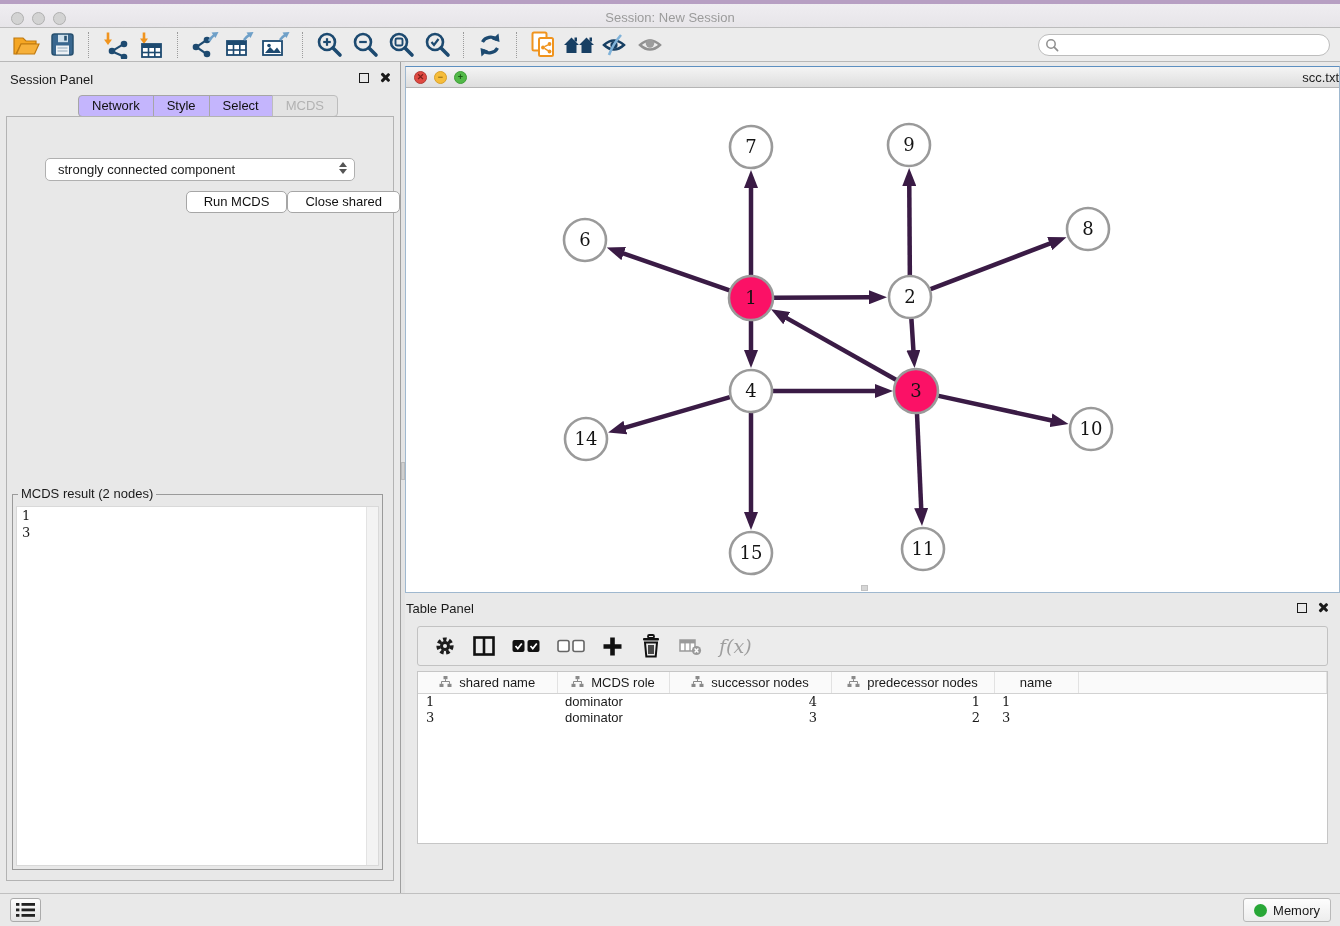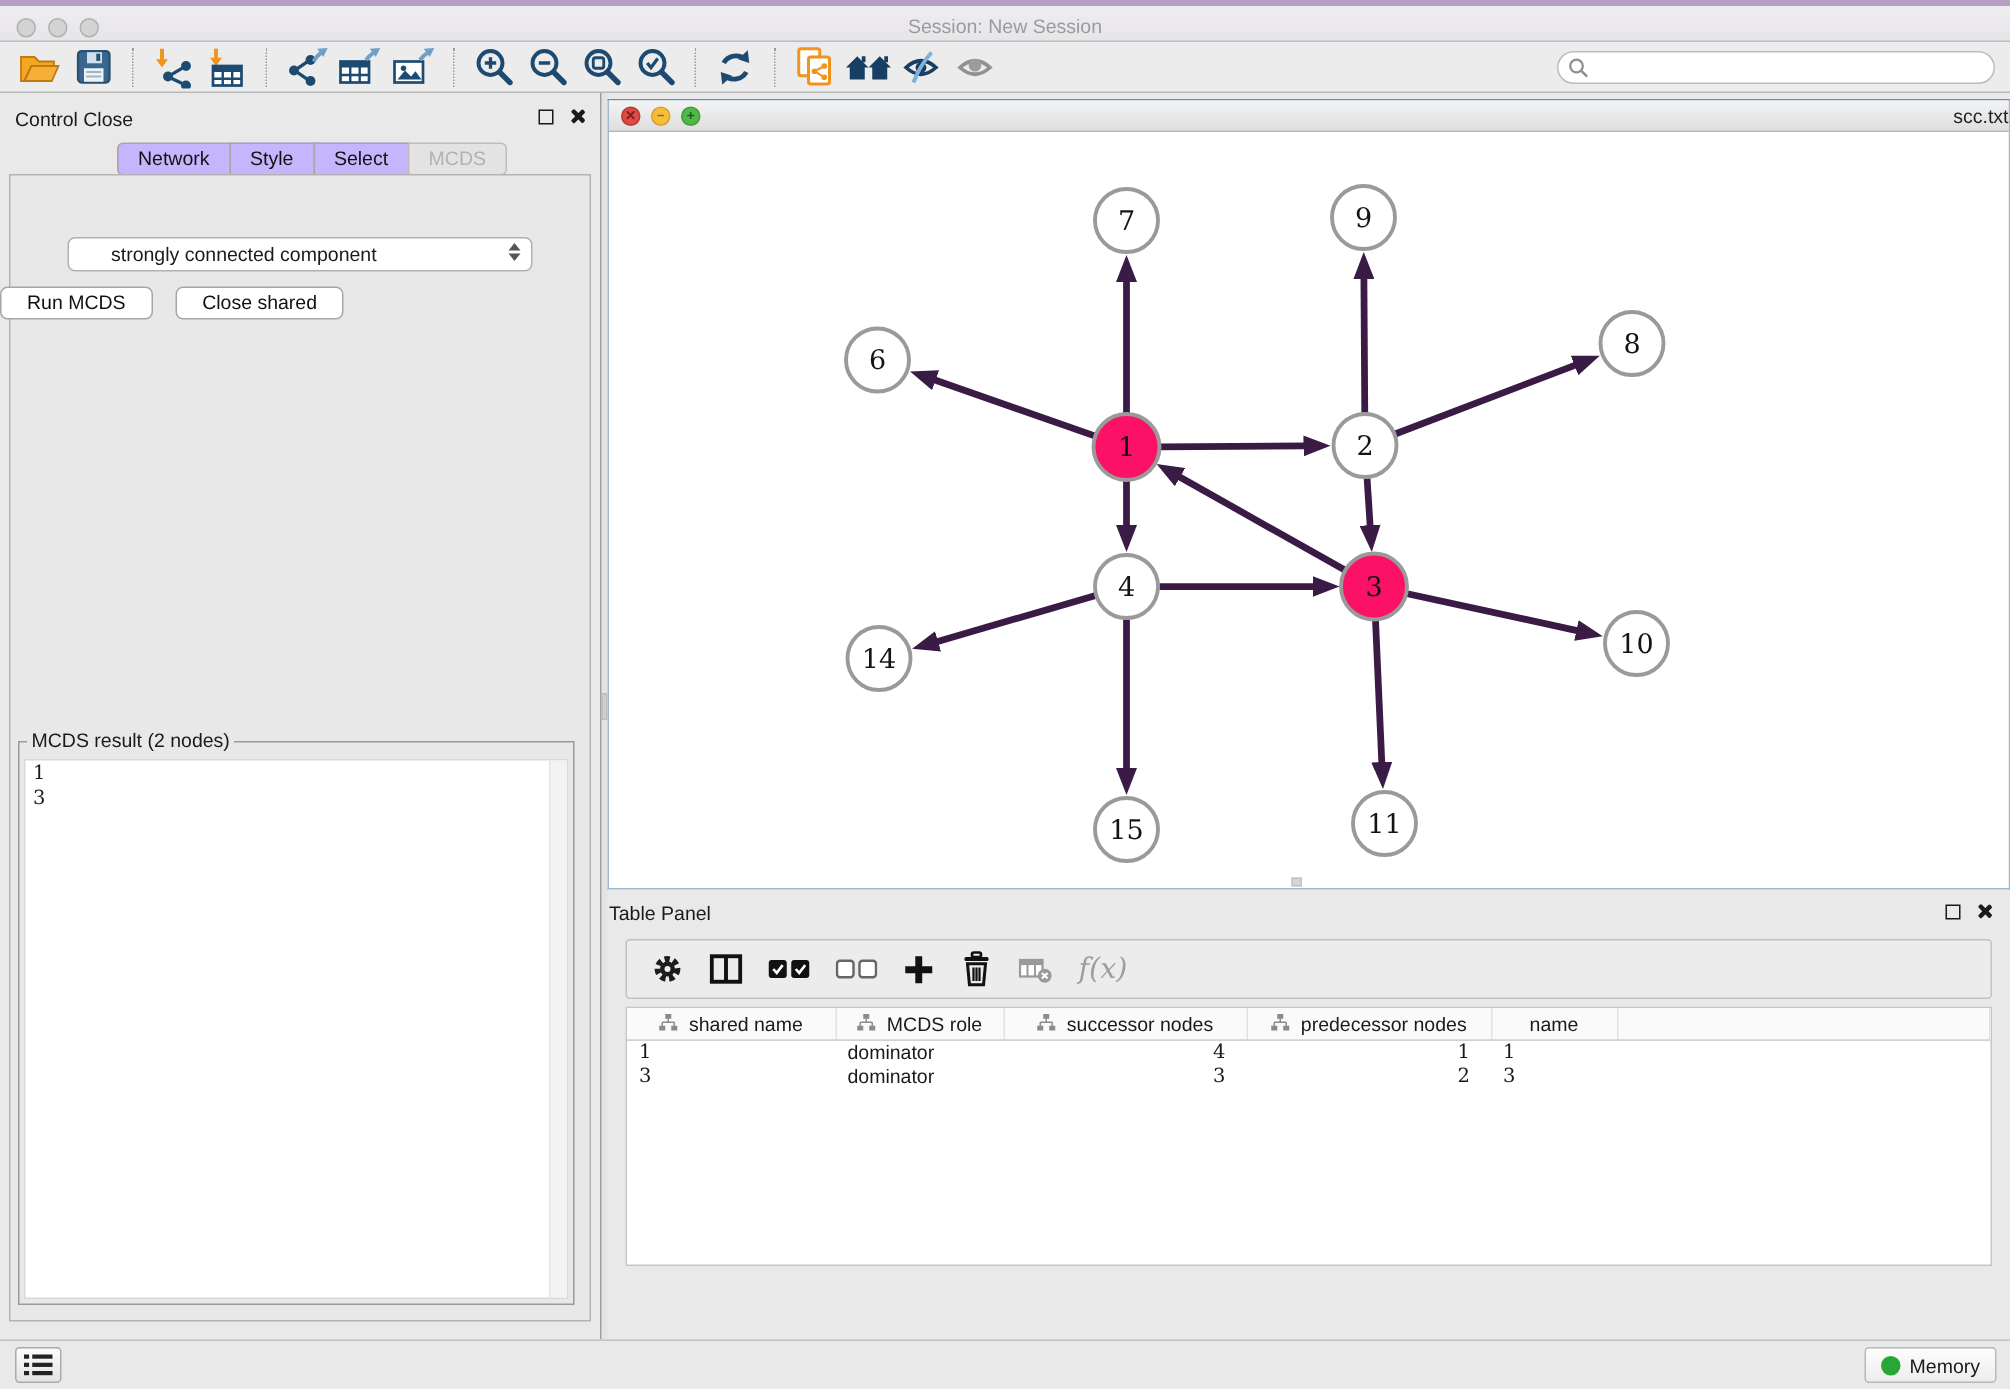--- a/index.html
+++ b/index.html
@@ -38,26 +38,26 @@
   .seg-tab { height:22px; padding:0 13px; background:#c4b5fd; border:1px solid #a6a6a6; margin-left:-1px;
              font-size:13px; line-height:20px; color:#111; }
   .seg-tab.first { border-radius:4px 0 0 4px; margin-left:0; }
   .seg-tab.last { border-radius:0 4px 4px 0; }
   .seg-tab.active-dim { background:#e3e3e3; color:#b2b2b2; border-color:#bdbdbd; }
   .cp-body { position:absolute; left:6px; right:6px; top:54px; bottom:12px;
              border:1px solid #b3b3b3; background:#e8e8e8; }
   .opt-label { position:absolute; top:74px; left:0; right:0; text-align:center; font-size:13px; }
   .criterion-select { position:absolute; left:45px; top:96px; width:310px; height:23px; background:#fff;
              border:1px solid #b0b0b0; border-radius:5px; display:flex; align-items:center;
-             padding-left:28px; font-size:13px; }
+             padding-left:12px; font-size:13px; }
   .stepper { position:absolute; right:7px; top:3px; display:flex; flex-direction:column; gap:2px; }
   .stepper i { width:0; height:0; border-left:4px solid transparent; border-right:4px solid transparent; }
   .stepper .up { border-bottom:5px solid #555; }
   .stepper .dn { border-top:5px solid #555; }
-  .cp-buttons { position:absolute; top:129px; left:0; right:0; display:flex; justify-content:flex-start; gap:15px; }
+  .cp-buttons { position:absolute; top:129px; left:0; right:0; display:flex; justify-content:flex-end; }
   .push-btn { height:22px; padding:0 17px; background:#fff; border:1px solid #a6a6a6; border-radius:5px;
               font-size:13px; line-height:20px; color:#111; }
   .result-box { position:absolute; left:12px; top:432px; width:371px; height:376px; border:1px solid #9a9a9a; }
   .result-legend { position:absolute; top:-9px; left:5px; background:#e8e8e8; padding:0 3px; font-size:13px; }
   .result-area { position:absolute; left:3px; right:3px; top:11px; bottom:3px; background:#fff;
                  border:1px solid #d9d9d9; overflow:hidden; }
   .result-scroll { position:absolute; right:0; top:0; bottom:0; width:12px; background:#f3f3f3;
                    border-left:1px solid #e3e3e3; }
   .result-line { font-family:"DejaVu Serif", serif; font-size:13px; padding-left:5px; height:17px; line-height:17px; }
 
@@ -298,21 +298,21 @@
     <div class="search-wrap">
       <svg width="14" height="14" viewBox="0 0 14 14">
           <circle cx="6" cy="6" r="4.2" fill="none" stroke="#8f8f8f" stroke-width="1.5"></circle>
           <line x1="9.2" y1="9.2" x2="12.6" y2="12.6" stroke="#8f8f8f" stroke-width="1.7" stroke-linecap="round"></line>
         </svg>
       <input class="search-input" placeholder="" style="">
     </div>
   </div>
 
   <div class="control-panel">
-    <div class="cp-title">Control Close</div>
+    <div class="cp-title">Session Panel</div>
     <div class="panel-winbtns">
       <span class="float-box"></span>
       <span class="x-icon"></span>
     </div>
     <div class="cp-tabs">
       <div class="seg-tab first">Network</div>
       <div class="seg-tab">Style</div>
       <div class="seg-tab">Select</div>
       <div class="seg-tab last active-dim">MCDS</div>
     </div>

